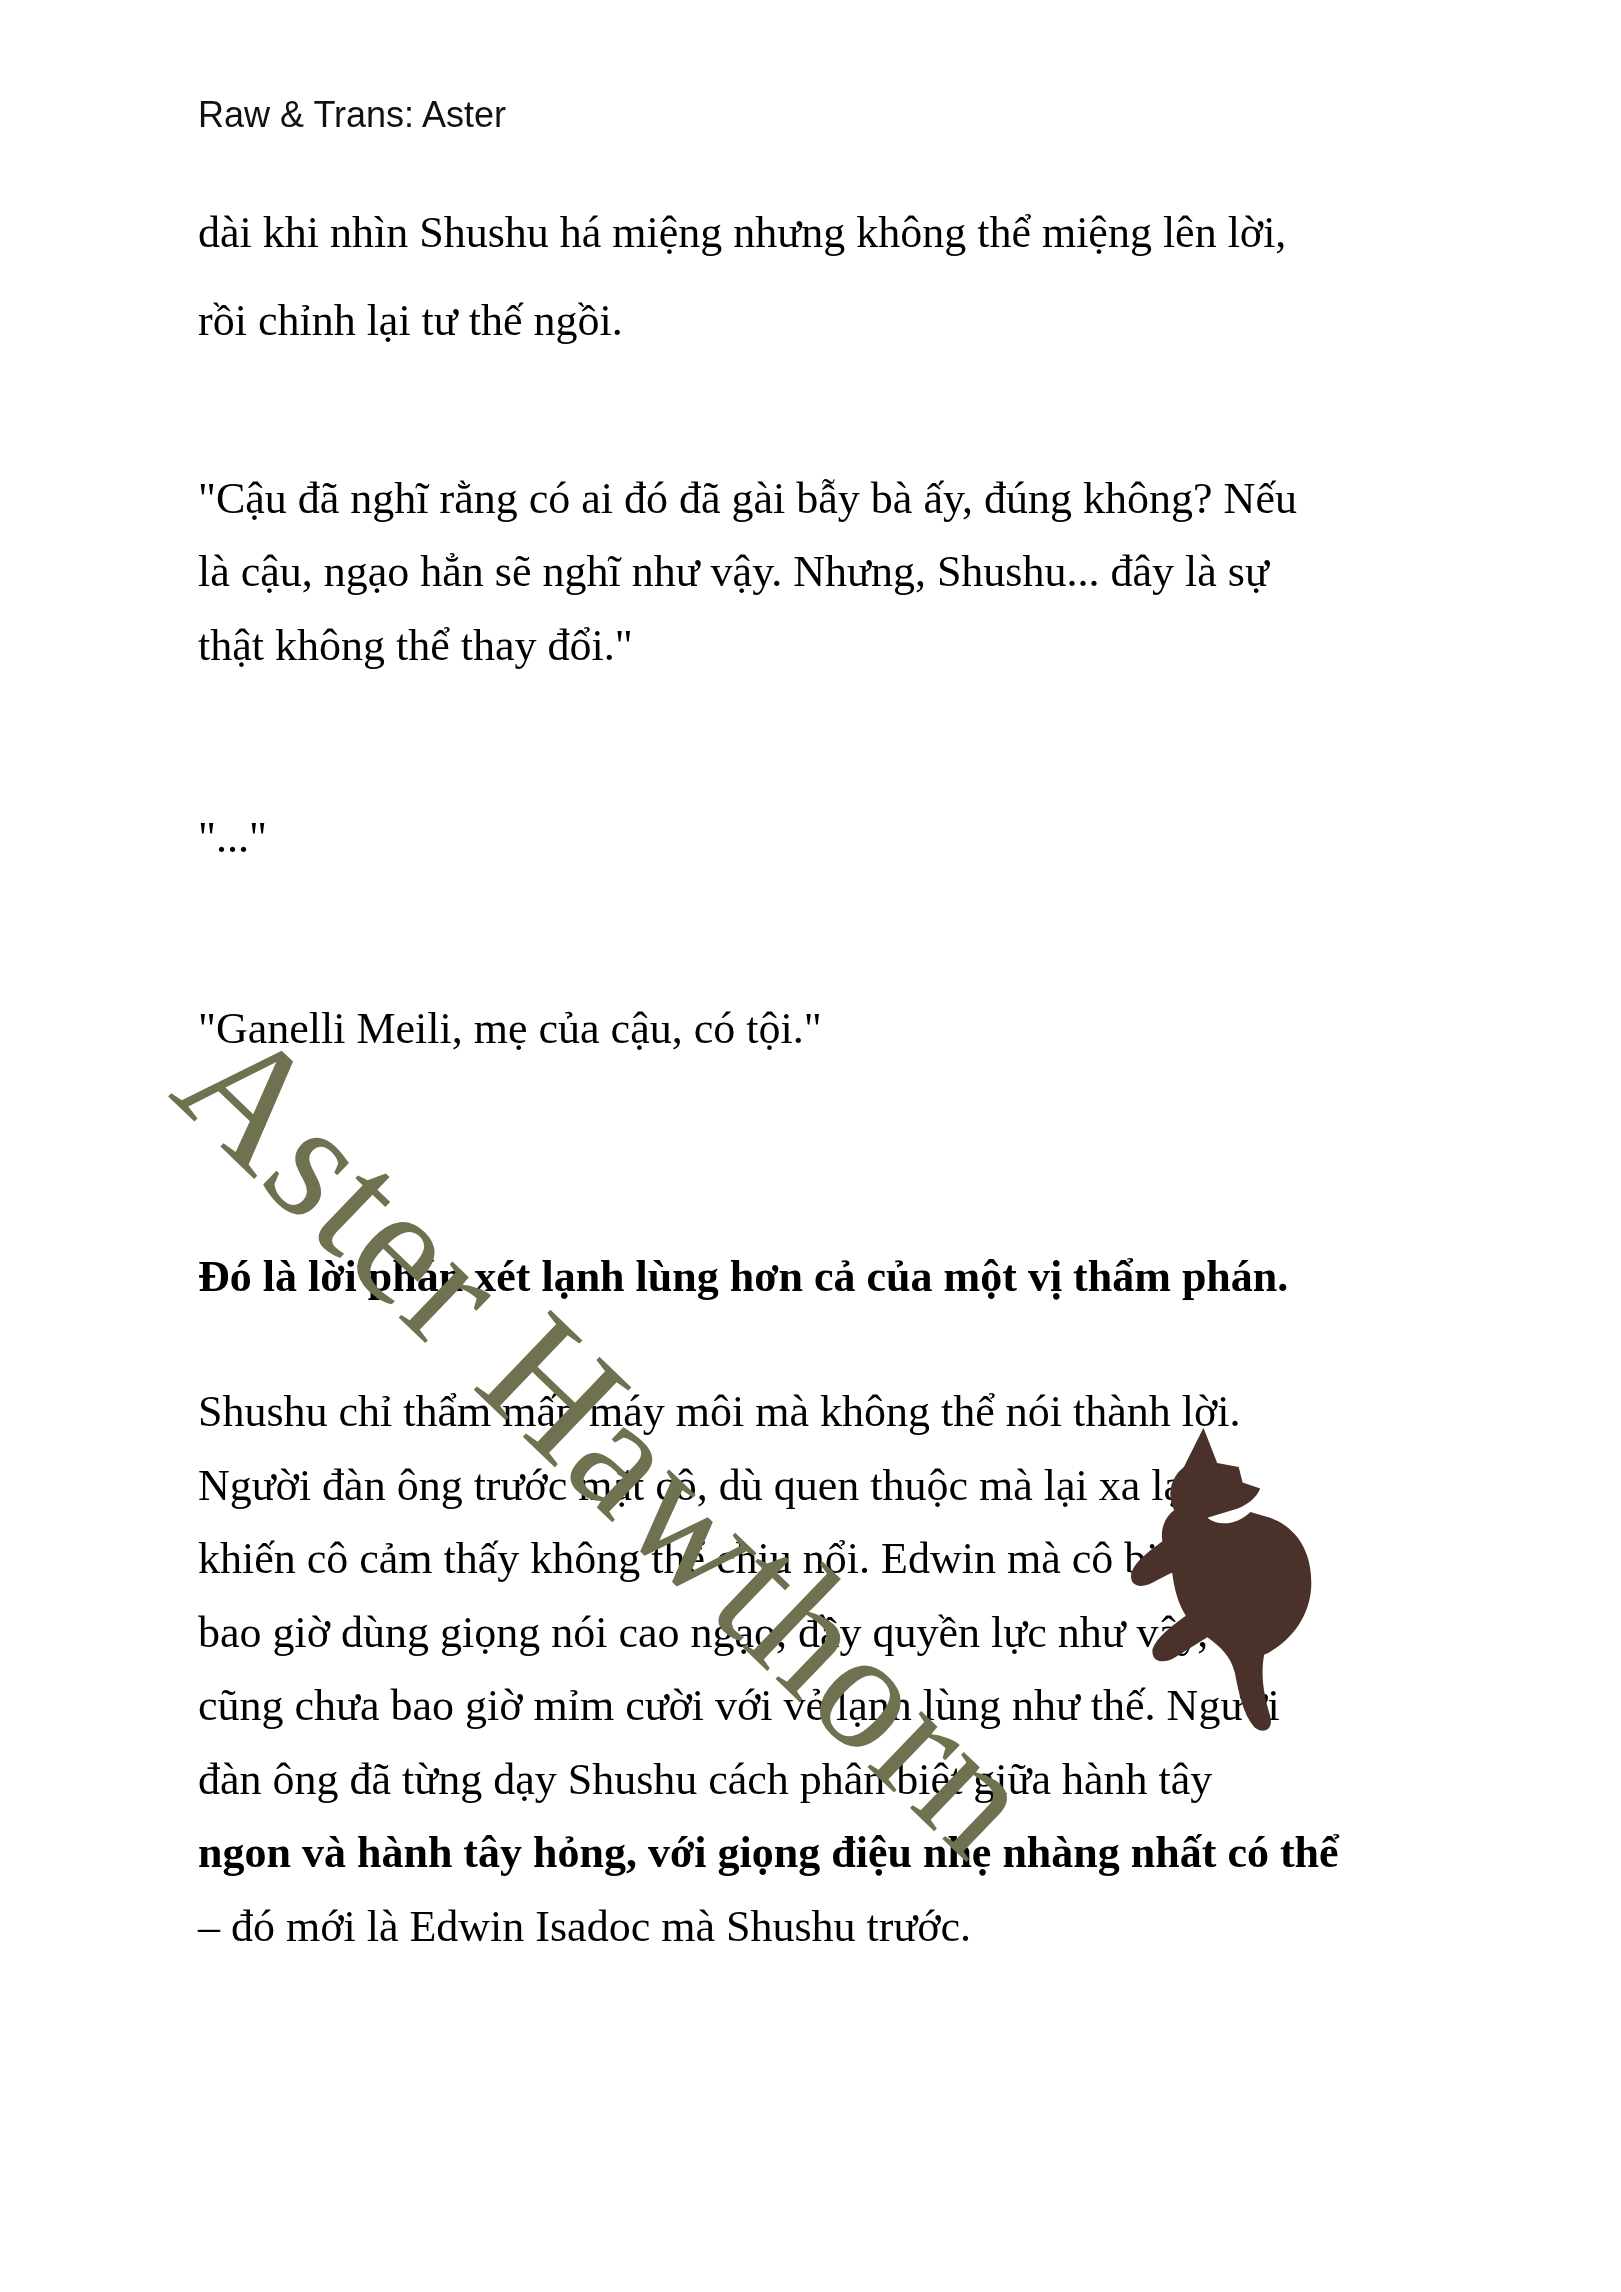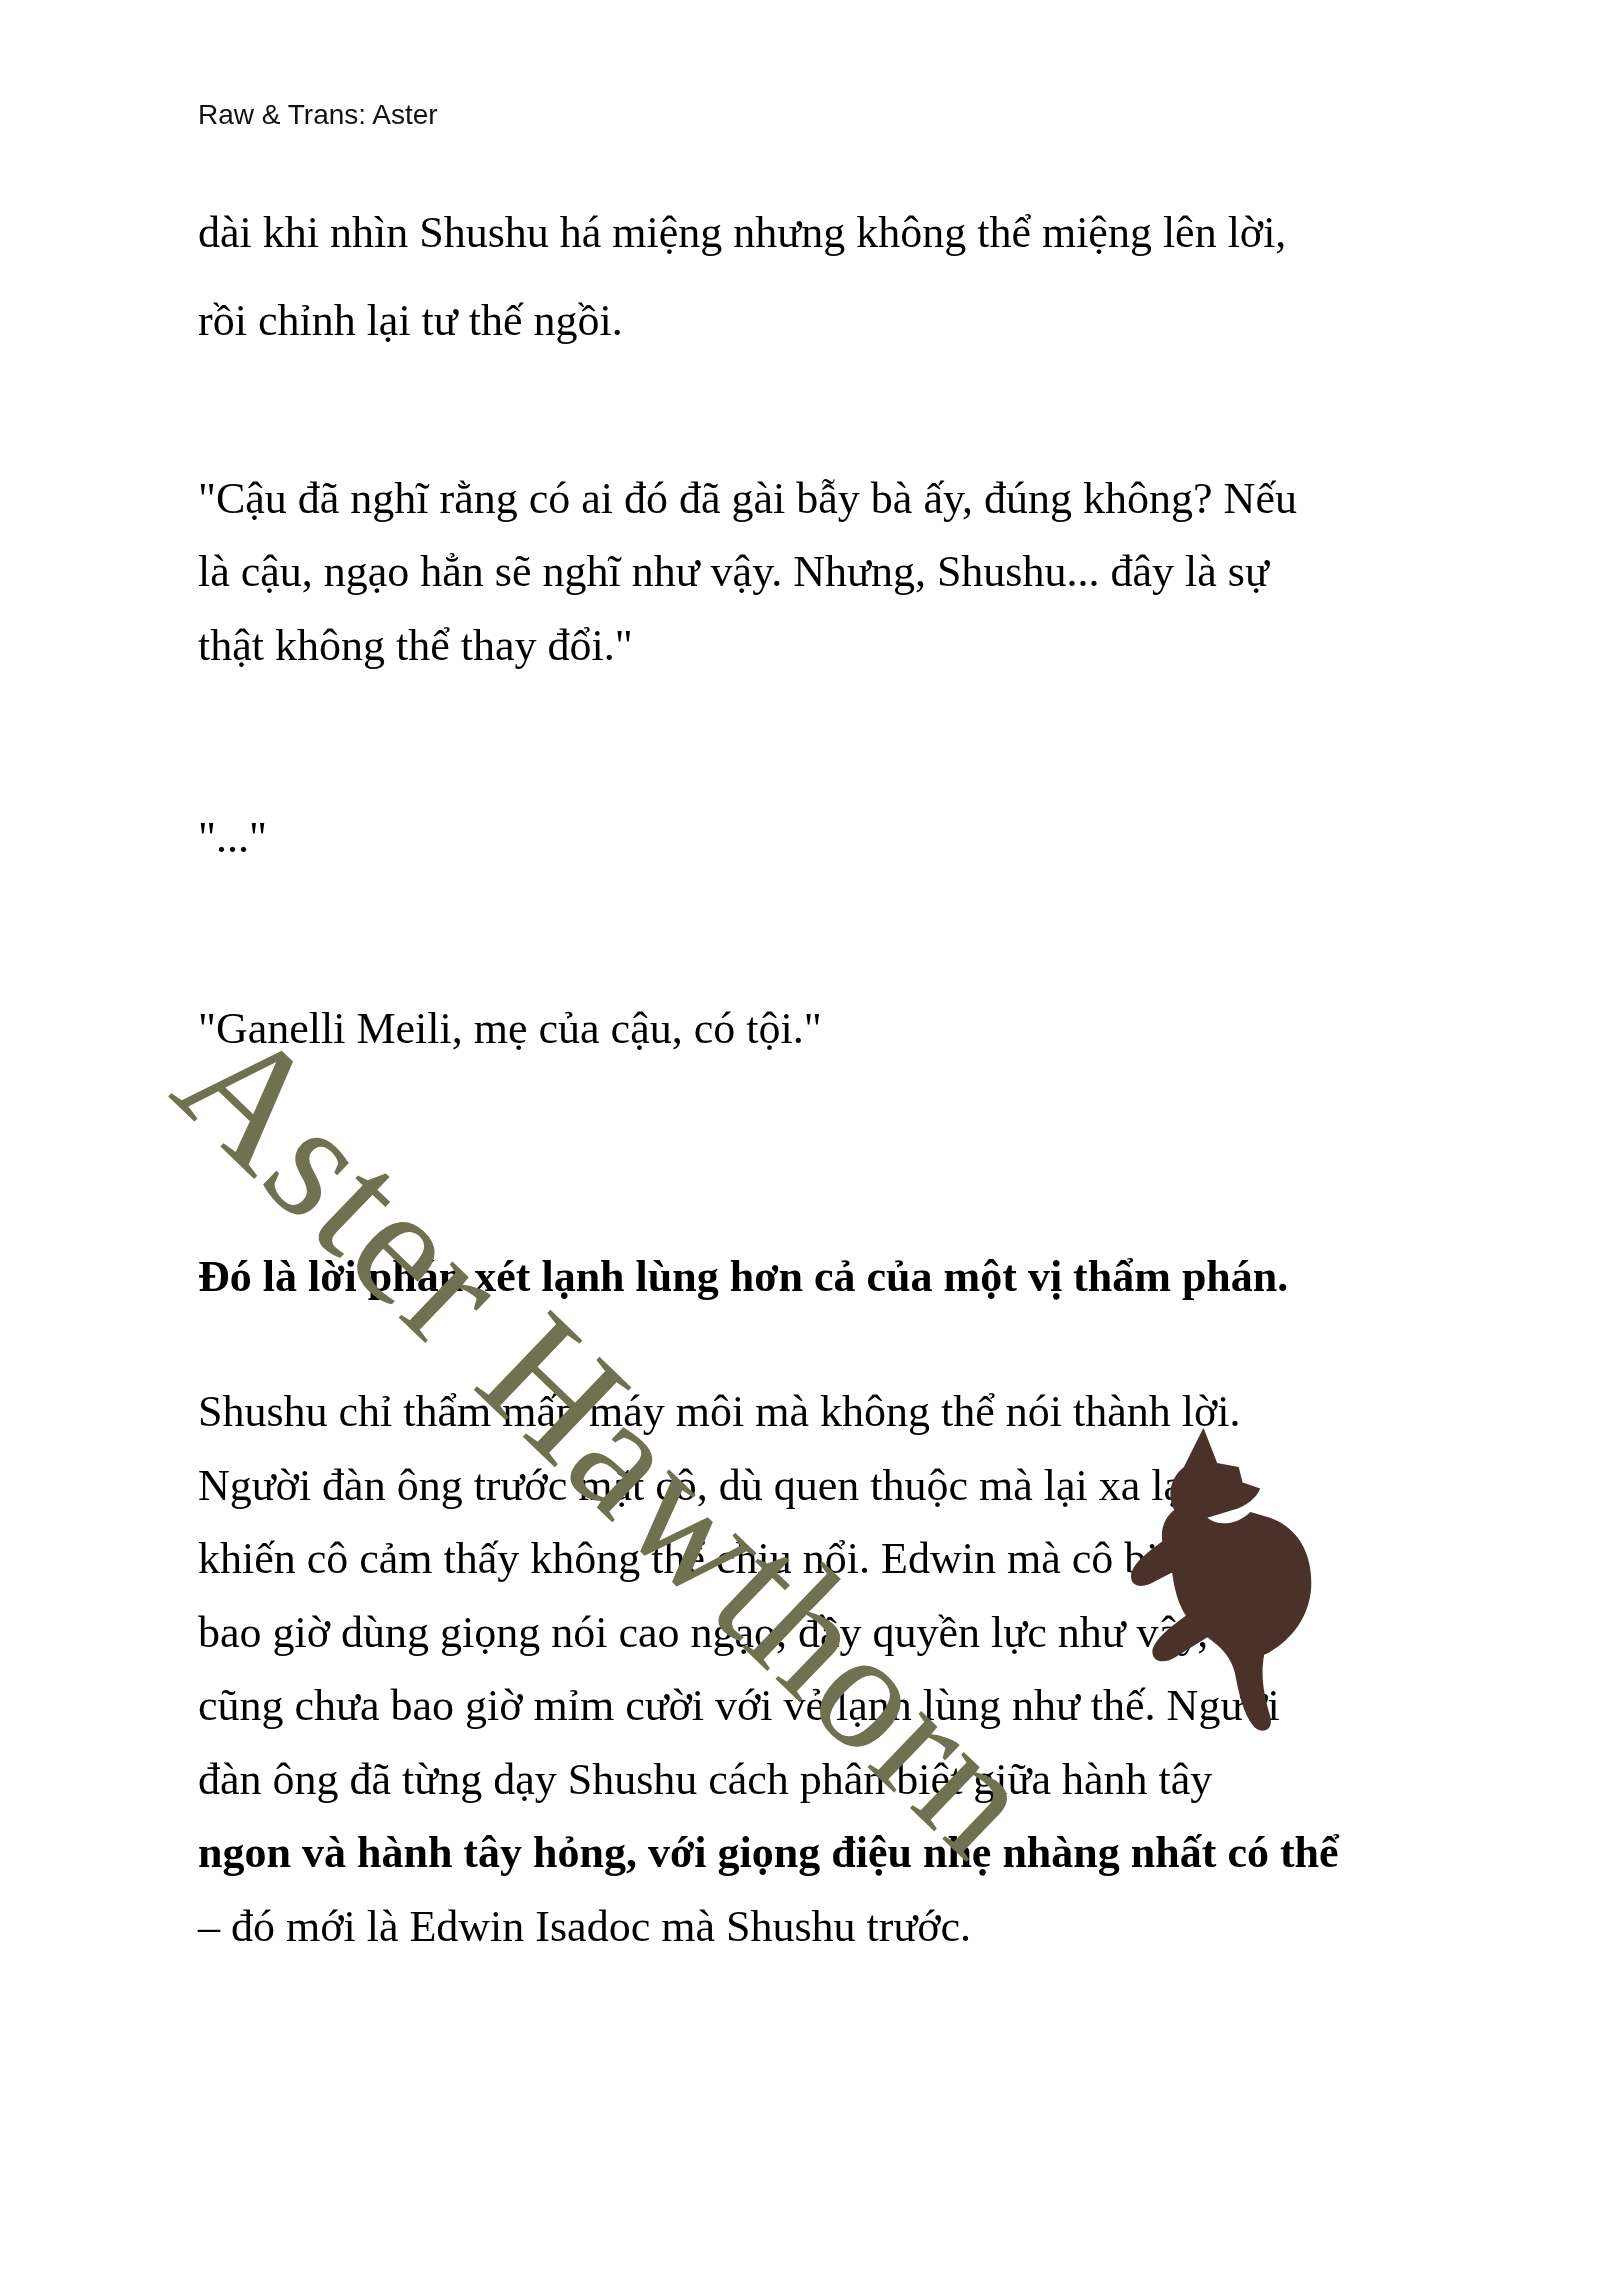--- a/index.html
+++ b/index.html
@@ -1,20 +1,20 @@
 <!DOCTYPE html>
 <html><head>
 <meta charset="utf-8">
 <style>
   html, body { margin:0; padding:0; background:#ffffff; }
   body { width:1621px; height:2293px; position:relative; overflow:hidden; }
   .page { position:absolute; left:0; top:0; width:1621px; height:2293px; background:#ffffff; }
   .header {
     position:absolute; left:198px; top:98px;
-    font-family:"Liberation Sans", sans-serif; font-size:28px; color:#111;
+    font-family:"Liberation Sans", sans-serif; font-size:36px; color:#111;
     line-height:33px; white-space:nowrap;
   }
   .body-text {
     position:absolute; left:198px; top:0; width:1274px;
     font-family:"Liberation Serif", serif; font-size:44px; color:#000;
     line-height:74px;
   }
   .line { position:absolute; left:0; white-space:nowrap; }
   .watermark {
     position:absolute; left:206px; top:970px;

